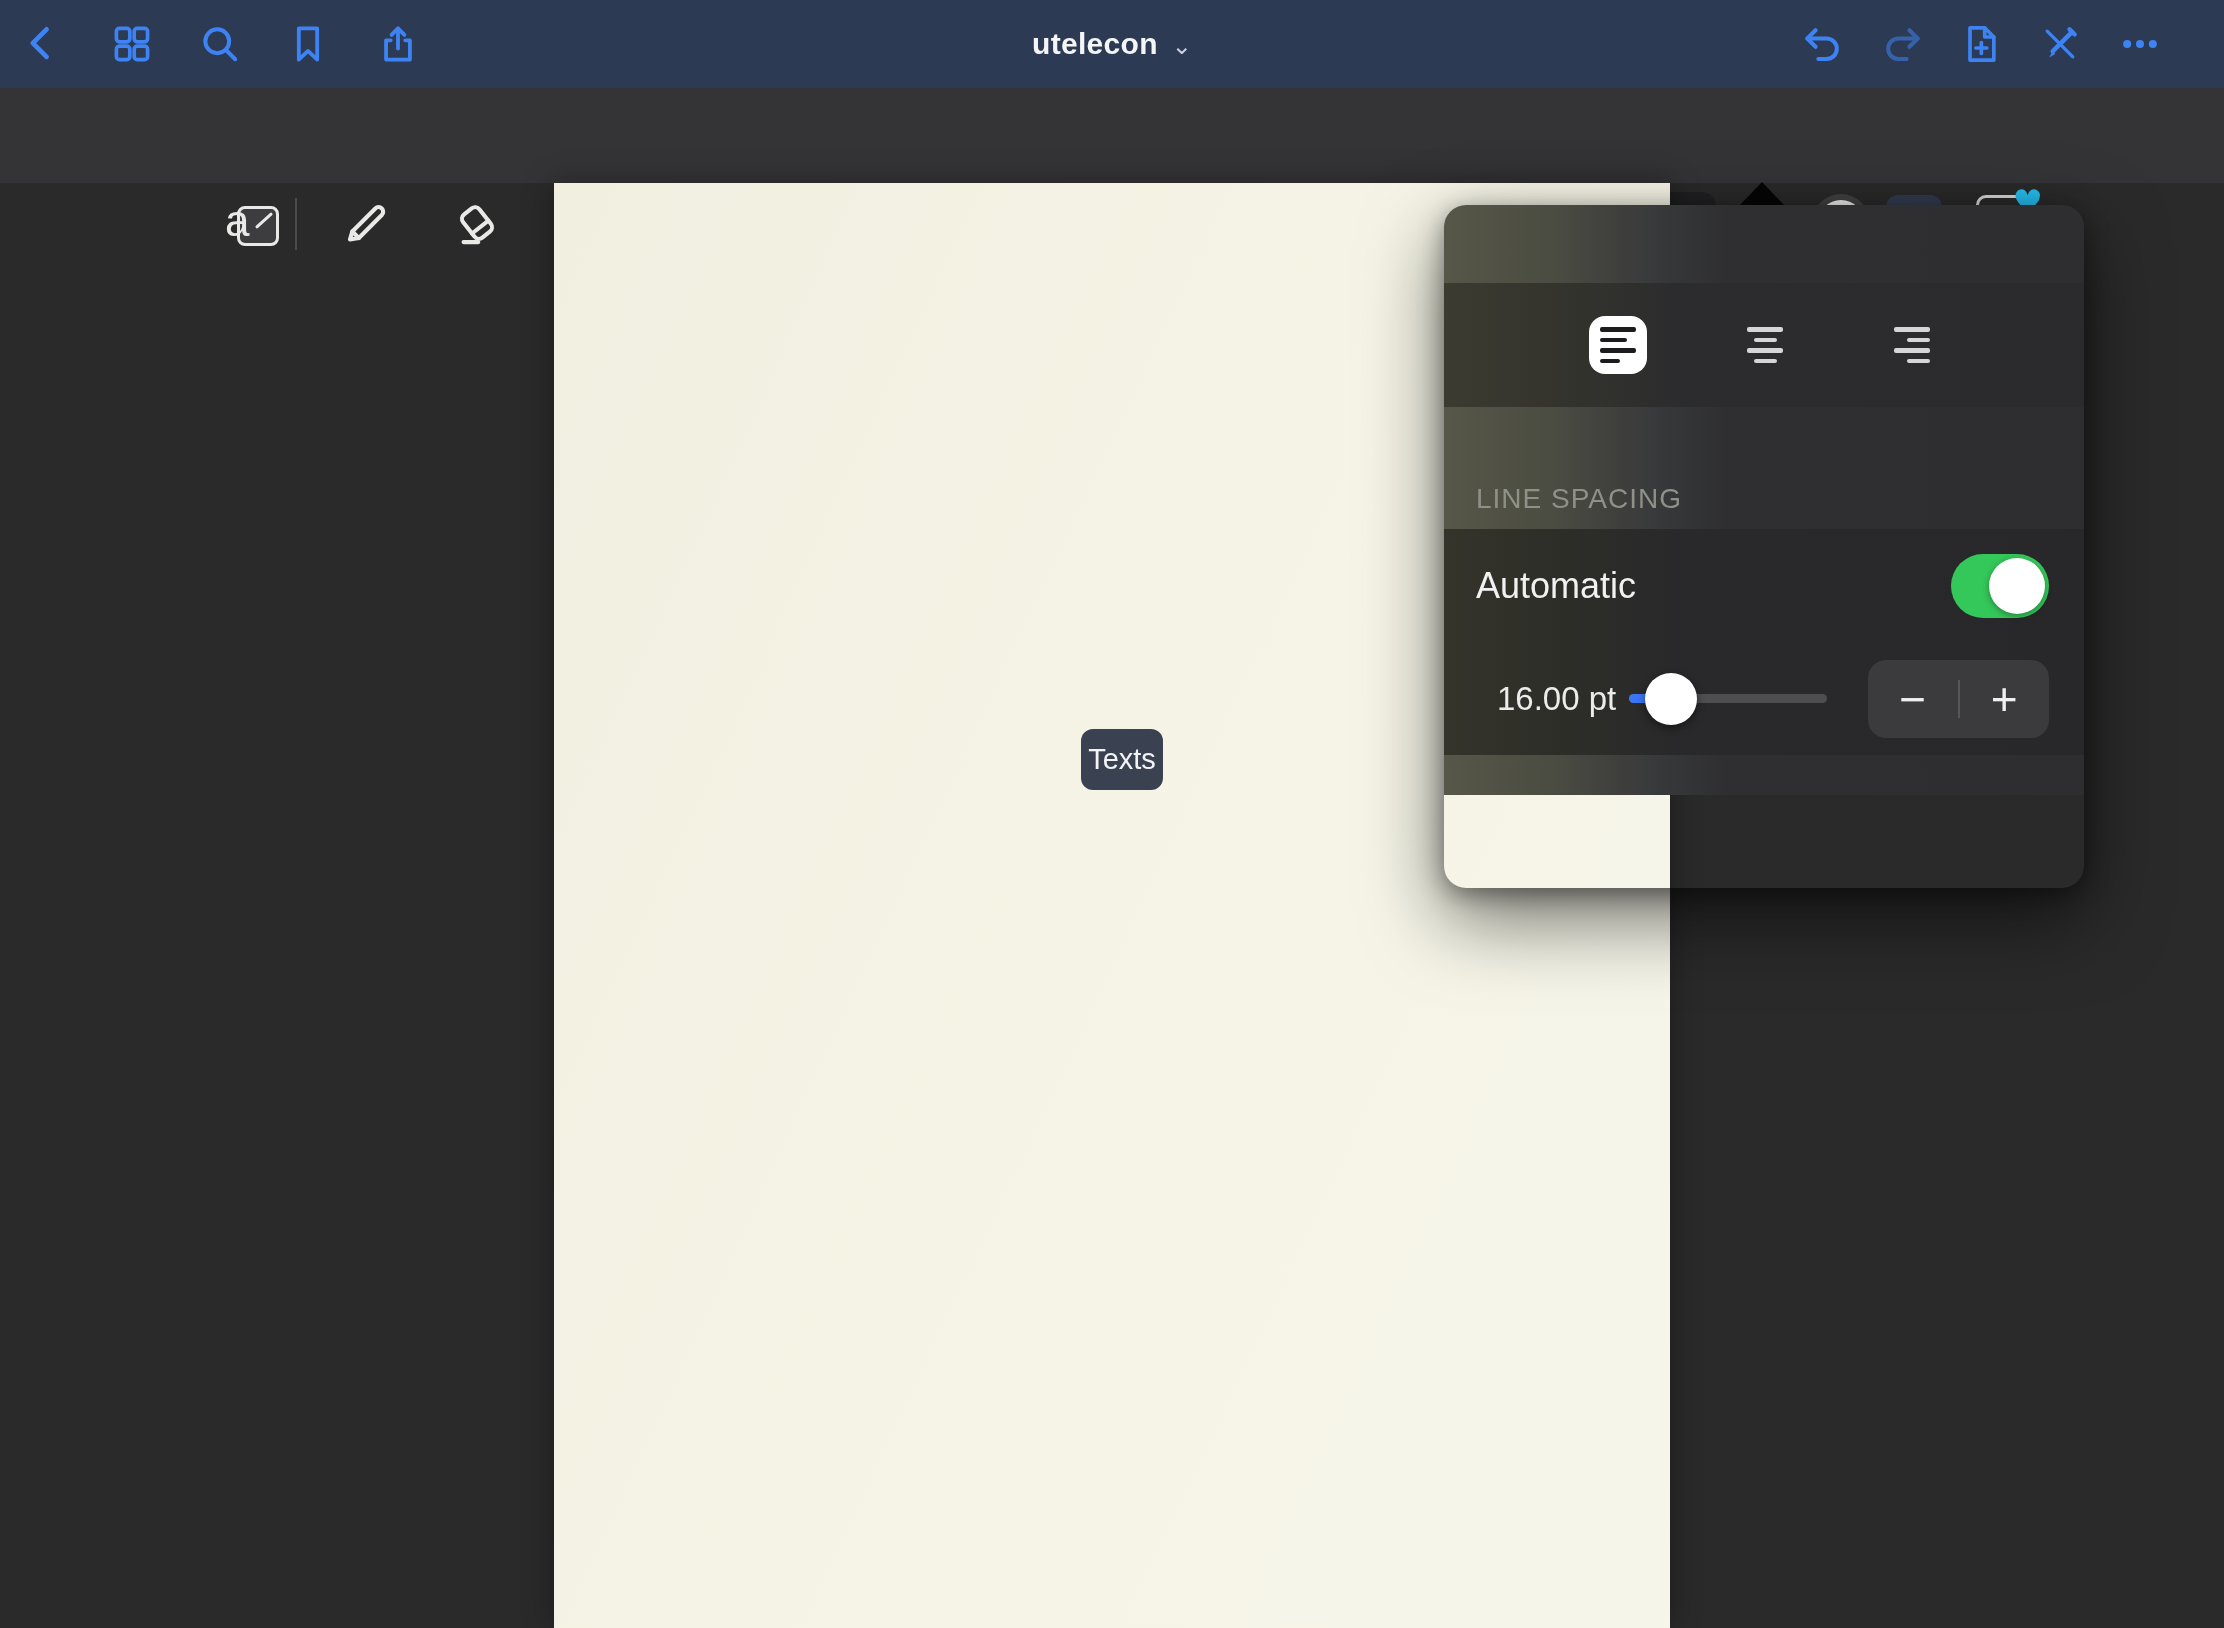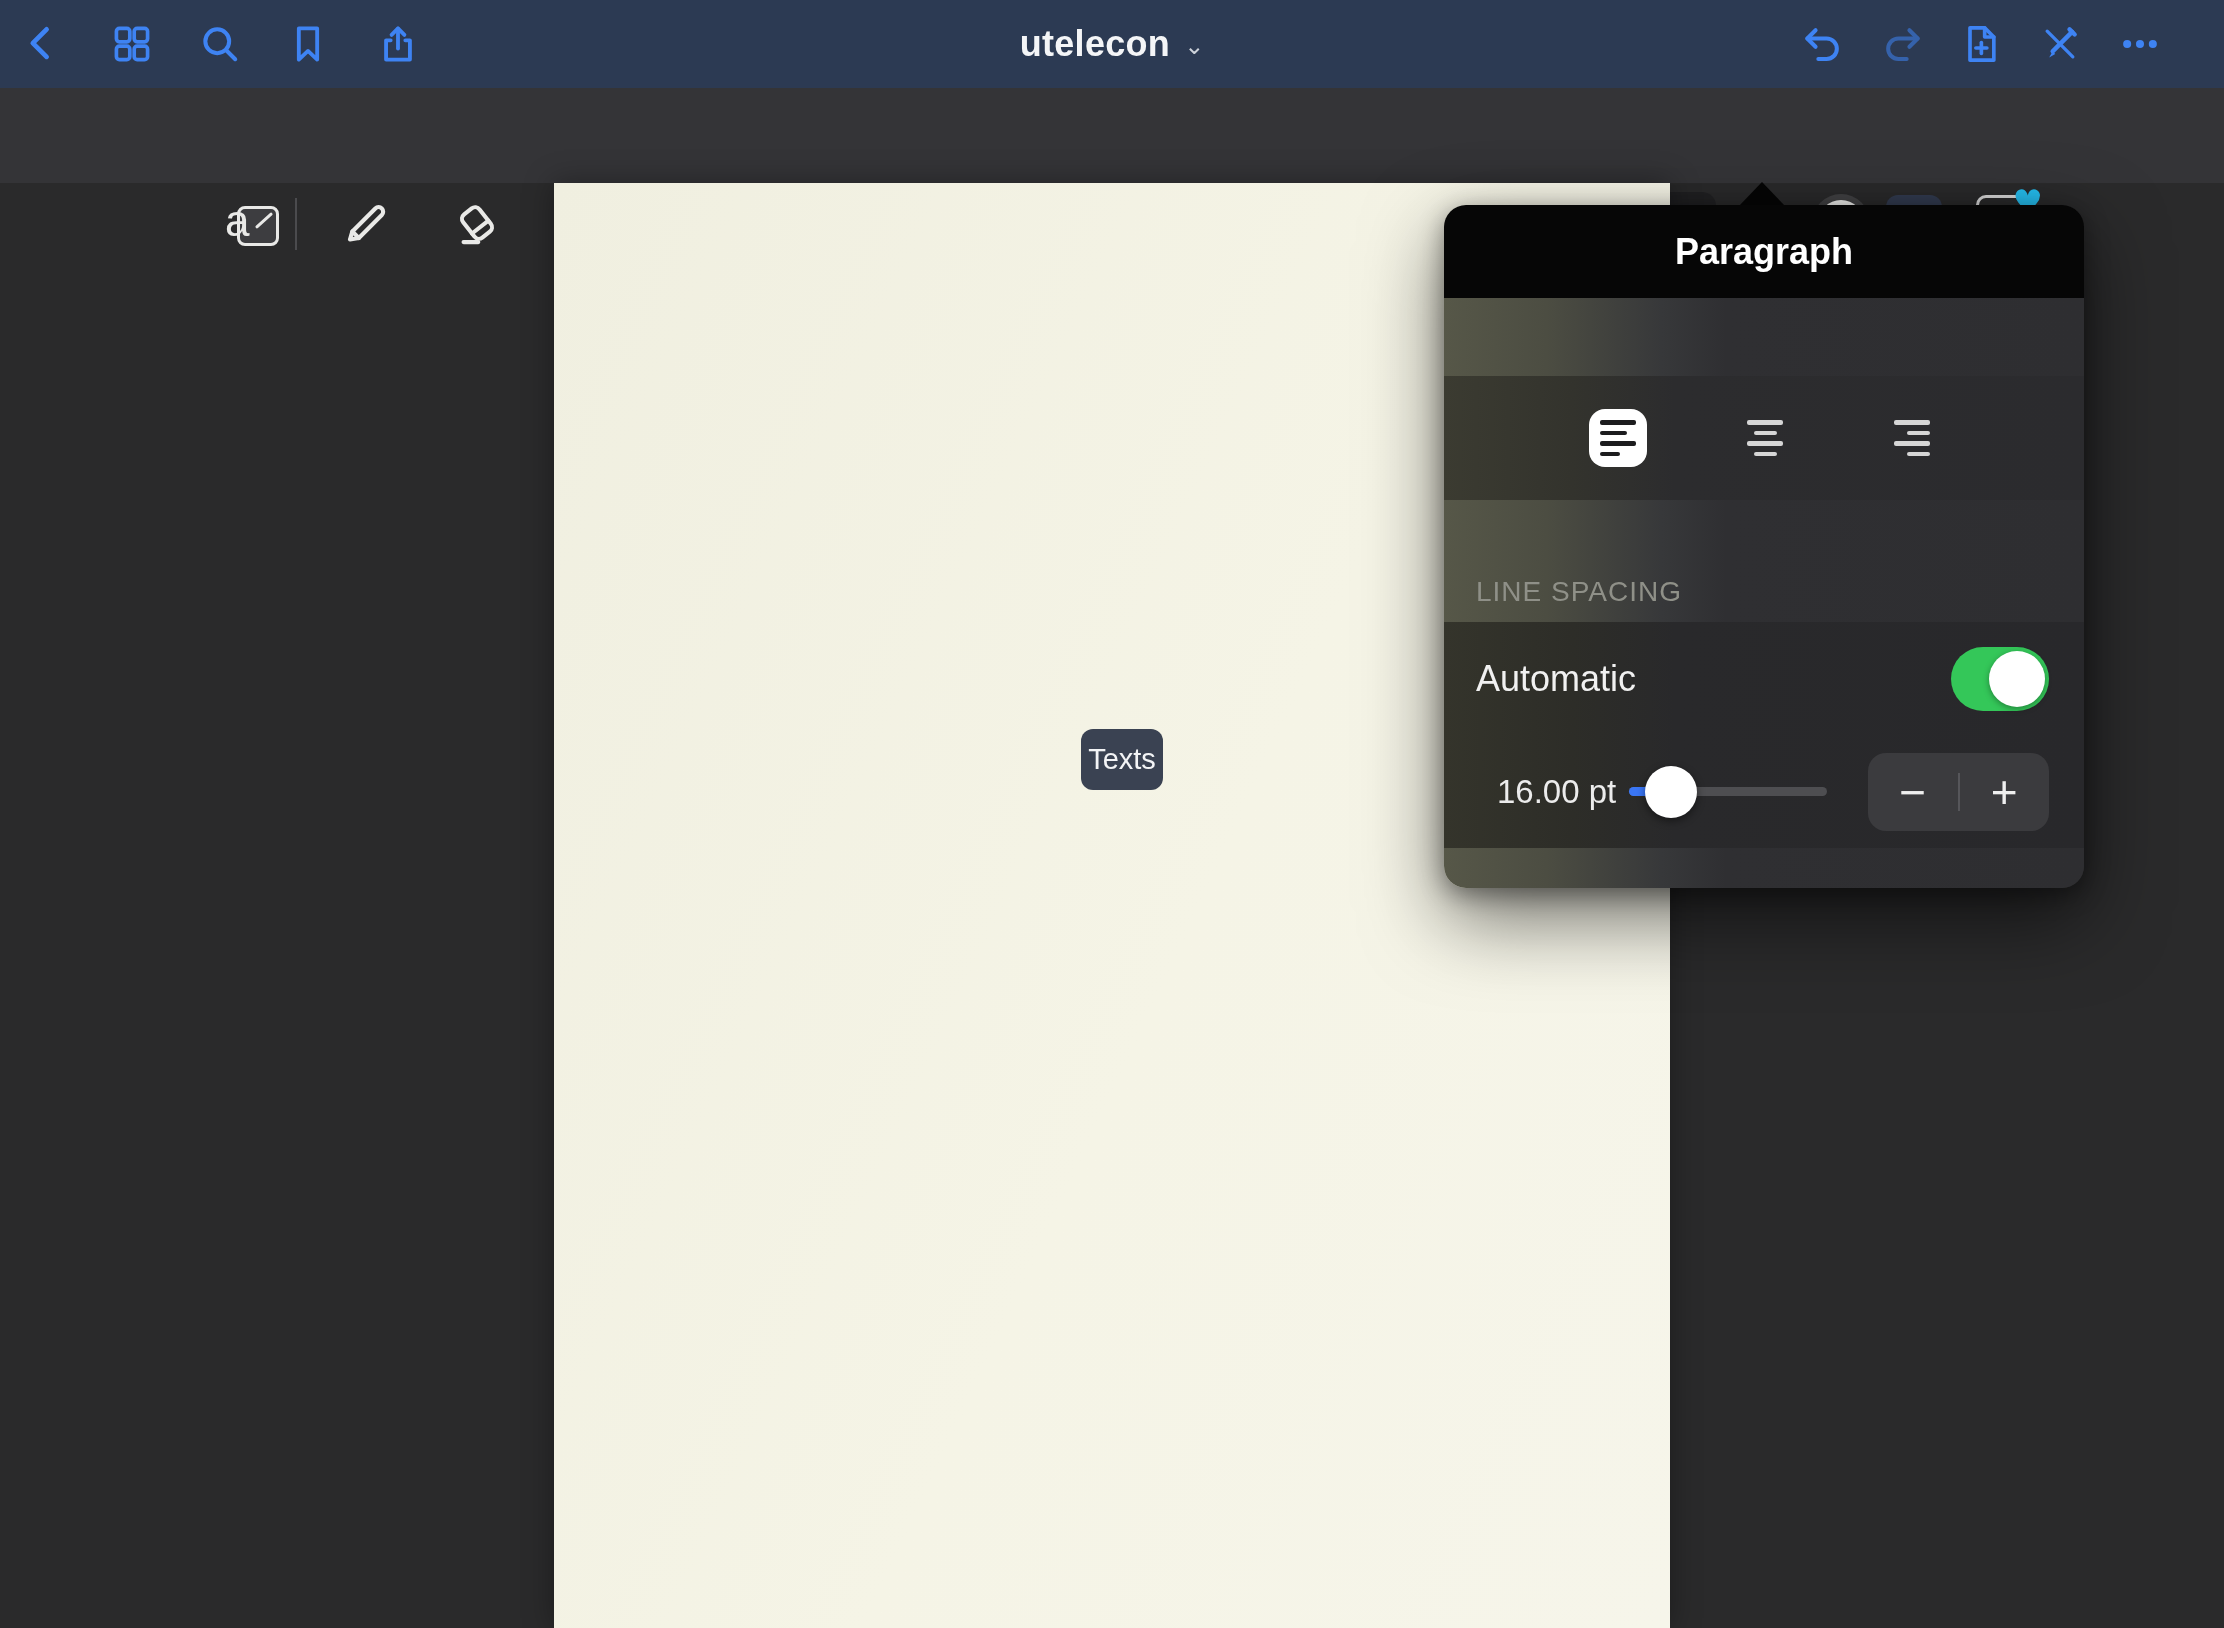--- a/index.html
+++ b/index.html
@@ -9,21 +9,21 @@
   .abs{position:absolute;}
 
   
   .navbar{left:0;top:0;width:2224px;height:88px;background:var(--nav-bg,#2c3a53);
     display:flex;align-items:center;}
   .nav-ico{position:absolute;width:48px;height:48px;top:20px;display:flex;
     align-items:center;justify-content:center;color:var(--accent-blue,#3e83f3);cursor:pointer;}
   .nav-ico svg{width:44px;height:44px;}
   .nav-title-wrap{position:absolute;left:0;top:0;width:2224px;height:88px;display:flex;
     align-items:center;justify-content:center;gap:14px;pointer-events:none;}
-  .nav-title{color:#f4f5f7;font-size:36px;font-weight:700;letter-spacing:.3px;text-align:right;}
+  .nav-title{color:#f4f5f7;font-size:30px;font-weight:700;letter-spacing:.3px;text-align:right;}
   .nav-title-chevron{color:#cdd2da;font-size:24px;transform:translateY(2px);}
 
   
   .toolbar{left:0;top:88px;width:2224px;height:95px;background:var(--toolbar-bg,#343437);}
   .tool{position:absolute;top:109px;width:52px;height:52px;color:#e9e9e7;display:flex;
     align-items:center;justify-content:center;cursor:pointer;}
   .tool svg{width:52px;height:52px;}
   .tb-divider{position:absolute;top:110px;width:2px;height:52px;background:#4b4b4e;}
   .tool-a-box{position:relative;width:52px;height:52px;}
   .tool-a-rect{position:absolute;left:10px;top:9px;width:36px;height:34px;border:3px solid #e9e9e7;
@@ -313,21 +313,20 @@
 
   <div class="abs paper"></div>
 
   <div class="abs texts-chip">
     <span>Texts</span>
   </div>
 
   <div class="abs pop-arrow"></div>
 
   <div class="abs popover">
-    <div class="pop-header">Paragraph</div>
 
     <div class="pop-band"></div>
 
     <div class="pop-align-row">
       <div class="align-opt align-left sel" style="left:145px">
         <div class="inner">
             <i style="width:36px"></i>
             <i style="width:27px"></i>
             <i style="width:36px"></i>
             <i style="width:20px"></i>

